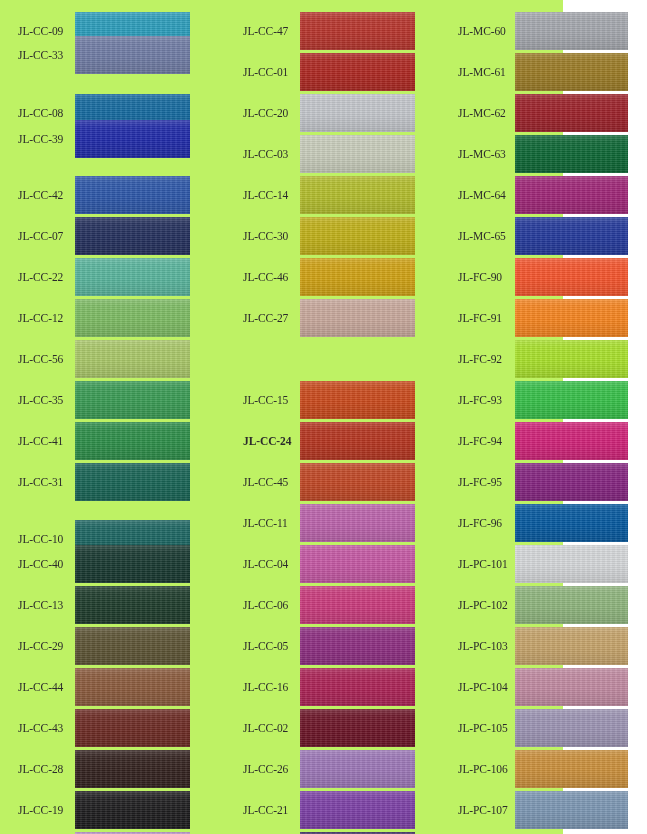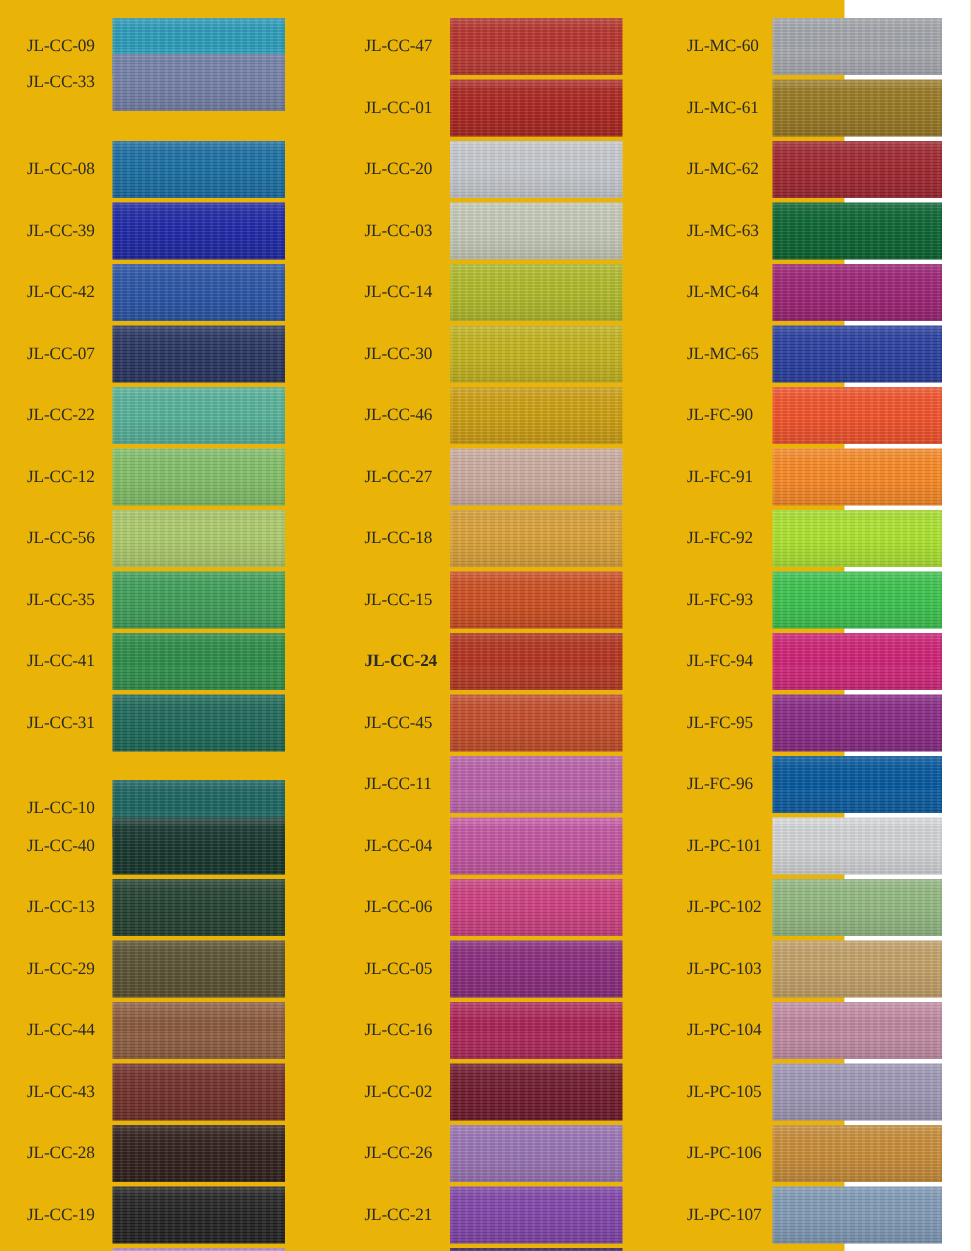--- a/index.html
+++ b/index.html
@@ -11,21 +11,21 @@
   body {
     width: 647px;
     height: 834px;
     font-family: "Liberation Serif", "DejaVu Serif", serif;
     overflow: hidden;
   }
   #chart {
     position: relative;
     width: 563px;
     height: 834px;
-    background: #eab308;
+    background: #bef264;
   }
   .column {
     position: absolute;
     top: 0;
     width: 215px;
     height: 834px;
   }
   .col-0 { left: 0px; }
   .col-1 { left: 225px; }
   .col-2 { left: 440px; }
@@ -117,21 +117,21 @@
           <div class="shade"></div>
         </div>
       </div>
       <div class="swatch-row" style="top: 94px; padding-left: 18px;">
         <div class="swatch-label">JL-CC-08</div>
         <div class="swatch-chip" style="background-color: rgb(20, 105, 158);">
           <div class="tex"></div>
           <div class="shade"></div>
         </div>
       </div>
-      <div class="swatch-row" style="top: 135px;">
+      <div class="swatch-row" style="top: 120px;">
         <div class="swatch-label">JL-CC-39</div>
         <div class="swatch-chip" style="background-color: rgb(31, 41, 168);">
           <div class="tex"></div>
           <div class="shade"></div>
         </div>
       </div>
       <div class="swatch-row" style="top: 176px;">
         <div class="swatch-label">JL-CC-42</div>
         <div class="swatch-chip" style="background-color: rgb(44, 86, 168);">
           <div class="tex"></div>
@@ -301,27 +301,20 @@
           <div class="shade"></div>
         </div>
       </div>
       <div class="swatch-row" style="top: 299px;">
         <div class="swatch-label">JL-CC-27</div>
         <div class="swatch-chip" style="background-color: rgb(200, 168, 155);">
           <div class="tex"></div>
           <div class="shade"></div>
         </div>
       </div>
-      <div class="swatch-row" style="top: 340px;">
-        <div class="swatch-label">JL-CC-18</div>
-        <div class="swatch-chip" style="background-color: rgb(215, 158, 51);">
-          <div class="tex"></div>
-          <div class="shade"></div>
-        </div>
-      </div>
       <div class="swatch-row" style="top: 381px;">
         <div class="swatch-label">JL-CC-15</div>
         <div class="swatch-chip" style="background-color: rgb(201, 73, 27);">
           <div class="tex"></div>
           <div class="shade"></div>
         </div>
       </div>
       <div class="swatch-row" style="top: 422px; font-weight: bold;">
         <div class="swatch-label">JL-CC-24</div>
         <div class="swatch-chip" style="background-color: rgb(180, 52, 31);">

